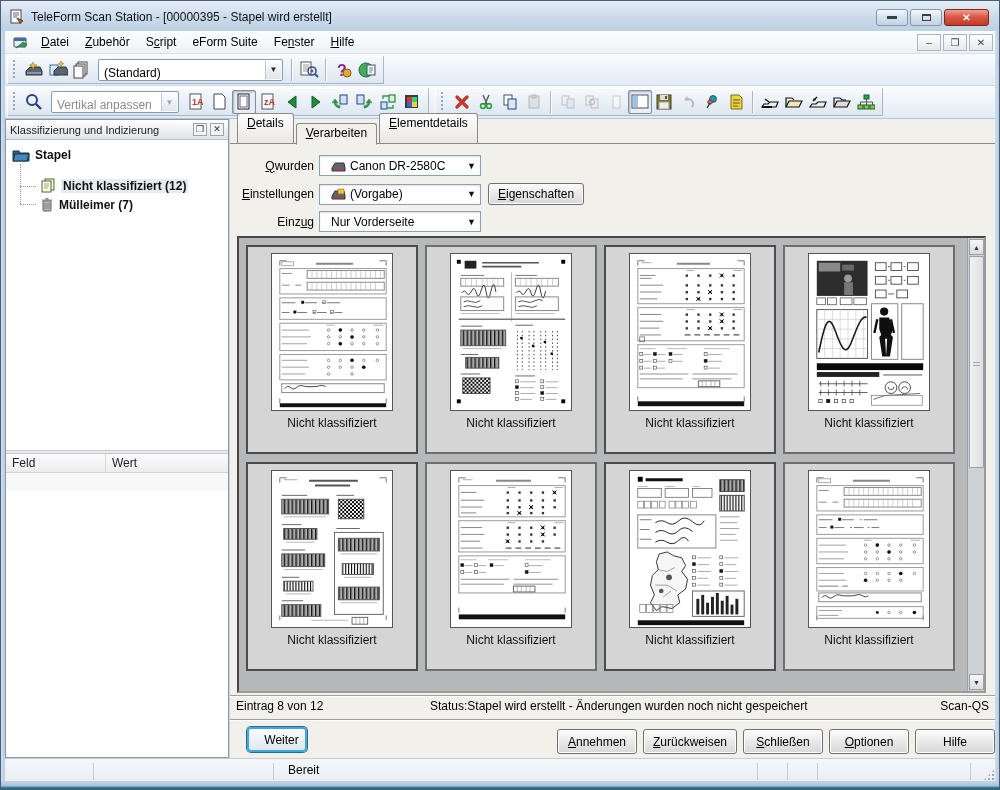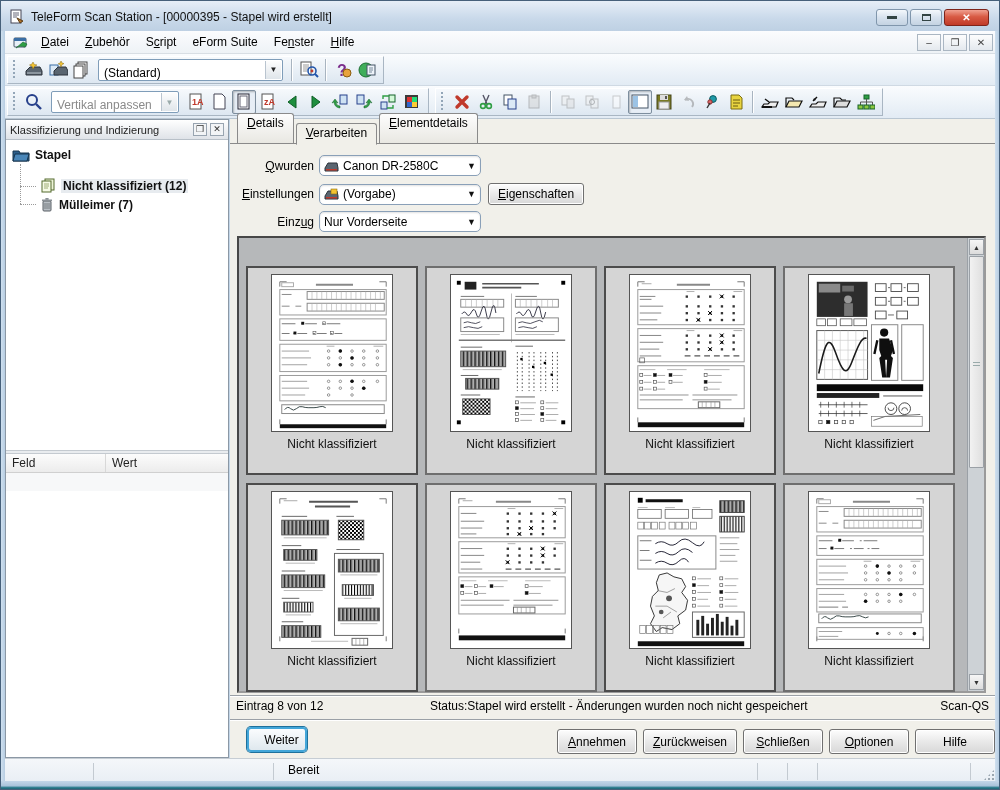--- a/index.html
+++ b/index.html
@@ -60,28 +60,28 @@
   .sb-row0 { position:absolute; left:0; top:353px; width:100%; height:18px; background:#f7f8f9; }
 
   
   .rightarea { position:absolute; left:229px; top:118px; width:767px; height:639px; background:#f1f0ea; }
   .tabstrip { position:absolute; left:0; top:3px; width:100%; height:22px; display:flex; align-items:flex-end; padding-left:7px; }
   .tabstrip:after { content:""; position:absolute; left:0; bottom:0; width:100%; height:1px; background:#8a8a8a; }
   .tab { font-size:12px; color:#000; border:1px solid #8a8a8a; border-bottom:none; border-radius:3px 3px 0 0; padding:2px 9px 3px; background:linear-gradient(#fdfdfd,#e8e7e1); margin-right:2px; height:31px; }
   .tab.active { background:#f1f0ea; height:22px; position:relative; z-index:2; margin-bottom:-1px; border-bottom:1px solid #f1f0ea; font-weight:normal; }
   .formrow { position:absolute; display:flex; align-items:center; font-size:12px; }
   .flabel { width:84px; text-align:right; margin-right:5px; color:#000; }
-  .fcombo { width:162px; height:21px; background:#fff; border:1px solid #8aa0b8; border-radius:5px; display:flex; align-items:center; gap:4px; font-size:12px; padding-left:4px; position:relative; box-shadow:inset 0 1px 2px rgba(0,0,0,.12); }
+  .fcombo { width:162px; height:21px; background:#fff; border:1px solid #8aa0b8; border-radius:0; display:flex; align-items:center; gap:4px; font-size:12px; padding-left:11px; position:relative; box-shadow:inset 0 1px 2px rgba(0,0,0,.12); }
   .fcombo .arrow { position:absolute; right:4px; font-size:9px; color:#111; }
   .xpbtn { height:22px; border:1px solid #707070; border-radius:3px; background:linear-gradient(#fdfdfd,#e9e9e9 50%,#d8d8d8); font-size:12px; color:#000; display:flex; align-items:center; justify-content:center; padding:0 9px; box-shadow:inset 0 0 0 1px #fff; }
 
   
   .thumbpanel { position:absolute; left:7px; top:117px; width:749px; height:457px; background:#b6b8ba;
     border:2px solid; border-color:#474747 #9a9a9a #9a9a9a #474747; }
-  .thumbgrid { position:absolute; left:0; top:0; right:18px; bottom:0; display:grid; grid-template-columns:repeat(4,172px); grid-auto-rows:209px; gap:8px 7px; padding:7px 0 17px 7px;margin-top:21px; }
+  .thumbgrid { position:absolute; left:0; top:0; right:18px; bottom:0; display:grid; grid-template-columns:repeat(4,172px); grid-auto-rows:209px; gap:8px 7px; padding:7px 0 17px 7px; }
   .cell { background:#d5d5d5; border:2px solid #4c4c4c; display:flex; flex-direction:column; align-items:center; }
   .cell:nth-child(even){ border-color:#6e6e6e; }
   .page { width:122px; height:158px; background:#fff; border:1px solid #555; margin-top:6px; }
   .thlabel { font-size:12px; color:#101010; margin-top:5px; }
   
   .vsb { position:absolute; right:0; top:0; width:17px; bottom:0; background:#cdd2d6; border-left:1px solid #9aa0a6; }
   .vsb .btn { position:absolute; left:1px; width:15px; height:16px; background:linear-gradient(#f6f6f6,#dcdcdc); border:1px solid #9aa0a6; font-size:7px; color:#333; display:flex; align-items:center; justify-content:center; }
   .vsb .thumb { position:absolute; left:1px; width:15px; top:18px; height:212px; background:linear-gradient(90deg,#f2f2f2,#dfdfdf); border:1px solid #9aa0a6; border-radius:1px; }
   .vsb .gripl { position:absolute; left:3px; right:3px; top:50%; height:6px; background-image:repeating-linear-gradient(#9aa 0 1px, transparent 1px 3px); }
 

